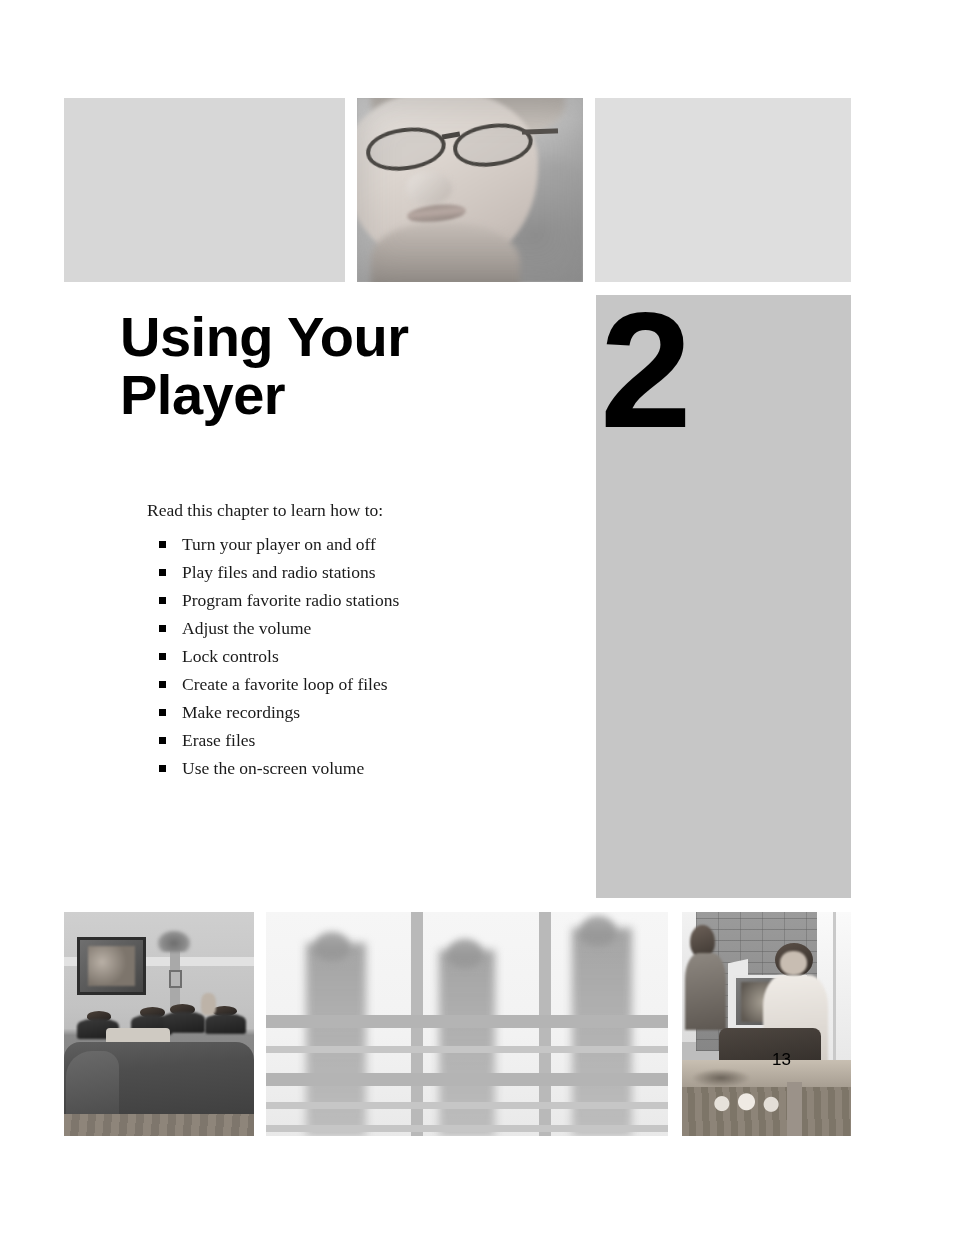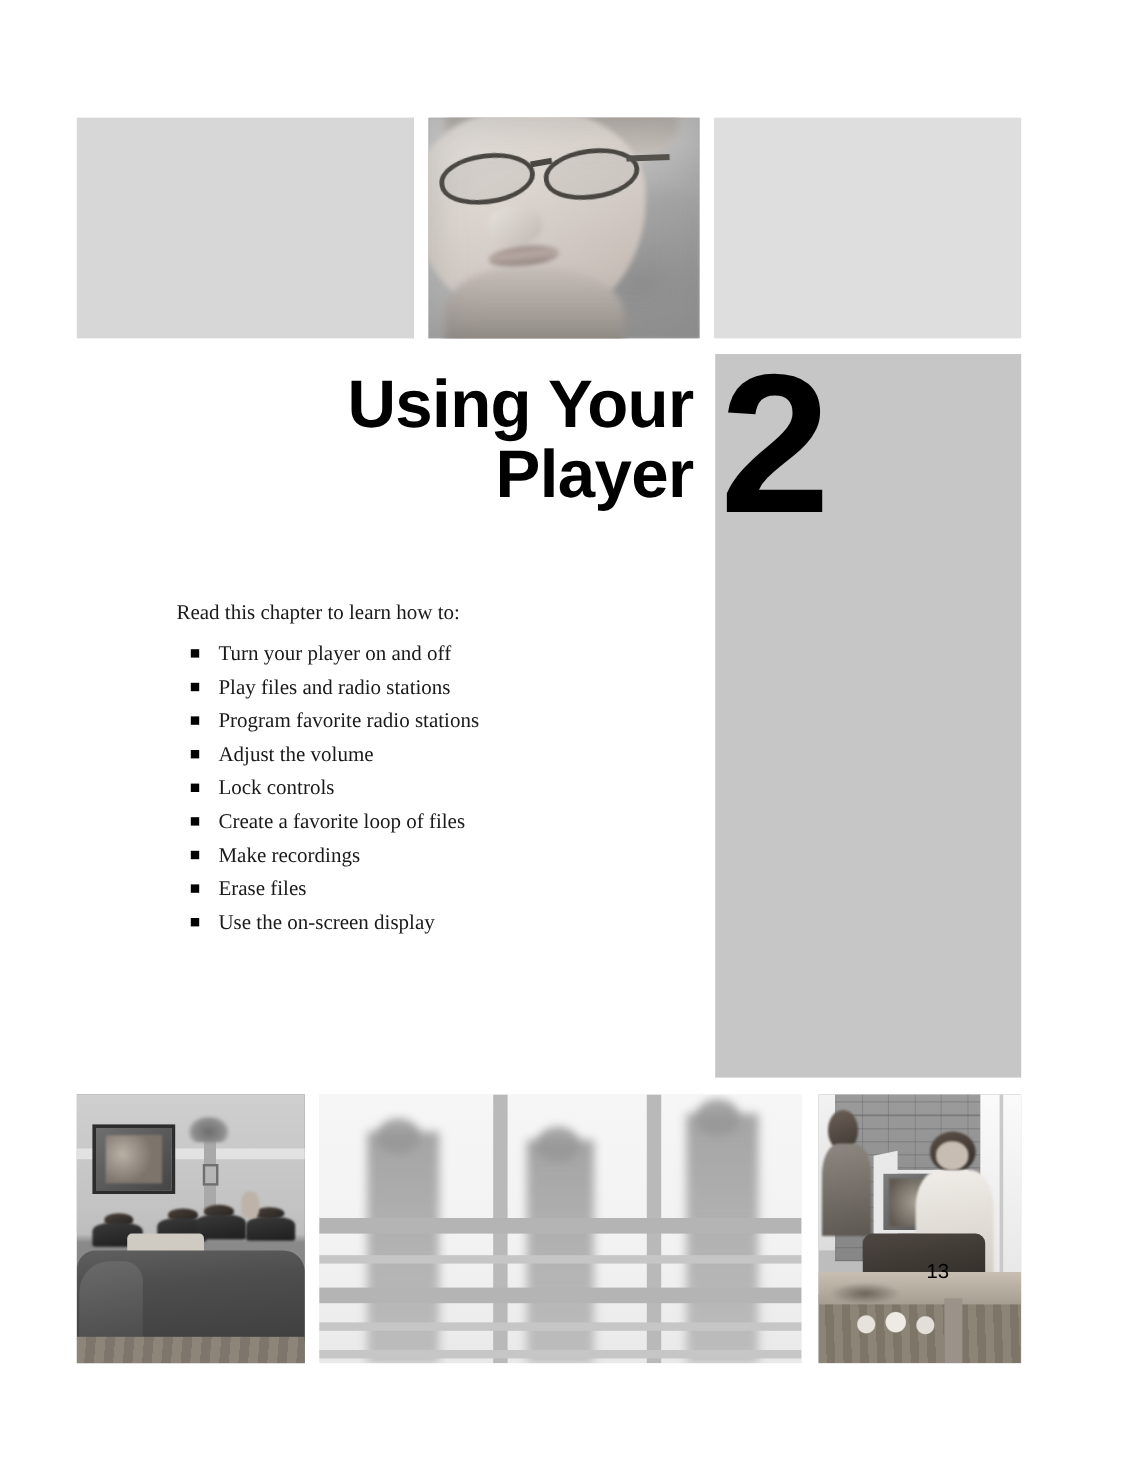--- a/index.html
+++ b/index.html
@@ -135,21 +135,20 @@
   
   #chapter-panel {
     left: 596px; top: 295px; width: 255px; height: 603px;
     background: #c6c6c6;
   }
 
   
   #chapter-title {
     position: absolute;
     left: 120px; top: 308px; width: 458px;
-    text-align: right;
     font-family: "Liberation Sans", "DejaVu Sans", sans-serif;
     font-weight: bold;
     font-size: 56px;
     line-height: 58px;
     letter-spacing: -0.5px;
     color: #000000;
     white-space: pre-line;
   }
   #chapter-number {
     position: absolute;
@@ -494,21 +493,21 @@
     <li>
       <span class="bullet-square"></span>
       <span>Make recordings</span>
     </li>
     <li>
       <span class="bullet-square"></span>
       <span>Erase files</span>
     </li>
     <li>
       <span class="bullet-square"></span>
-      <span>Use the on-screen display</span>
+      <span>Use the on-screen volume</span>
     </li>
   </ul>
 
   <div class="photo" id="bot-living-room">
     <div class="wall"></div>
     <div class="crown"></div>
     <div class="tv"></div>
     <div class="shelf"></div>
     <div class="plant"></div>
     <div class="frame-small"></div>

